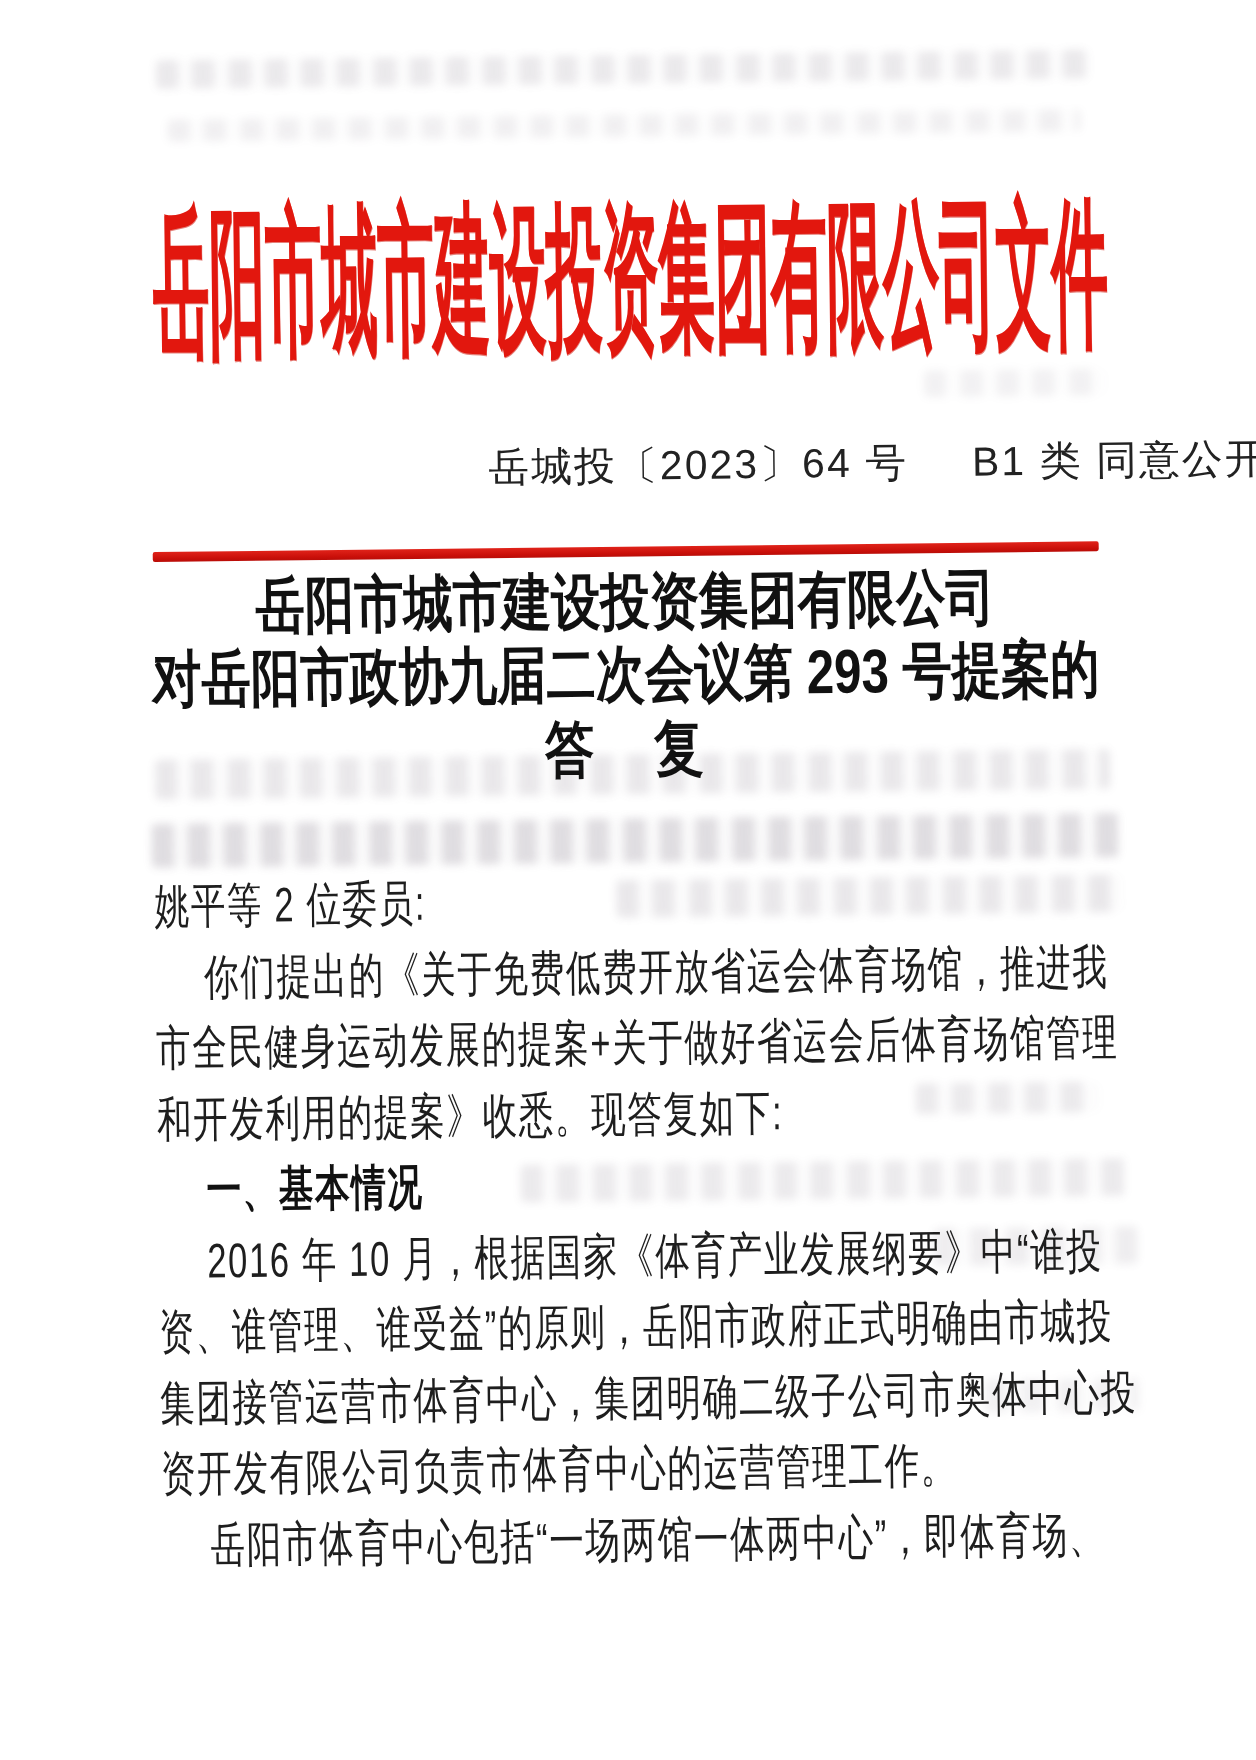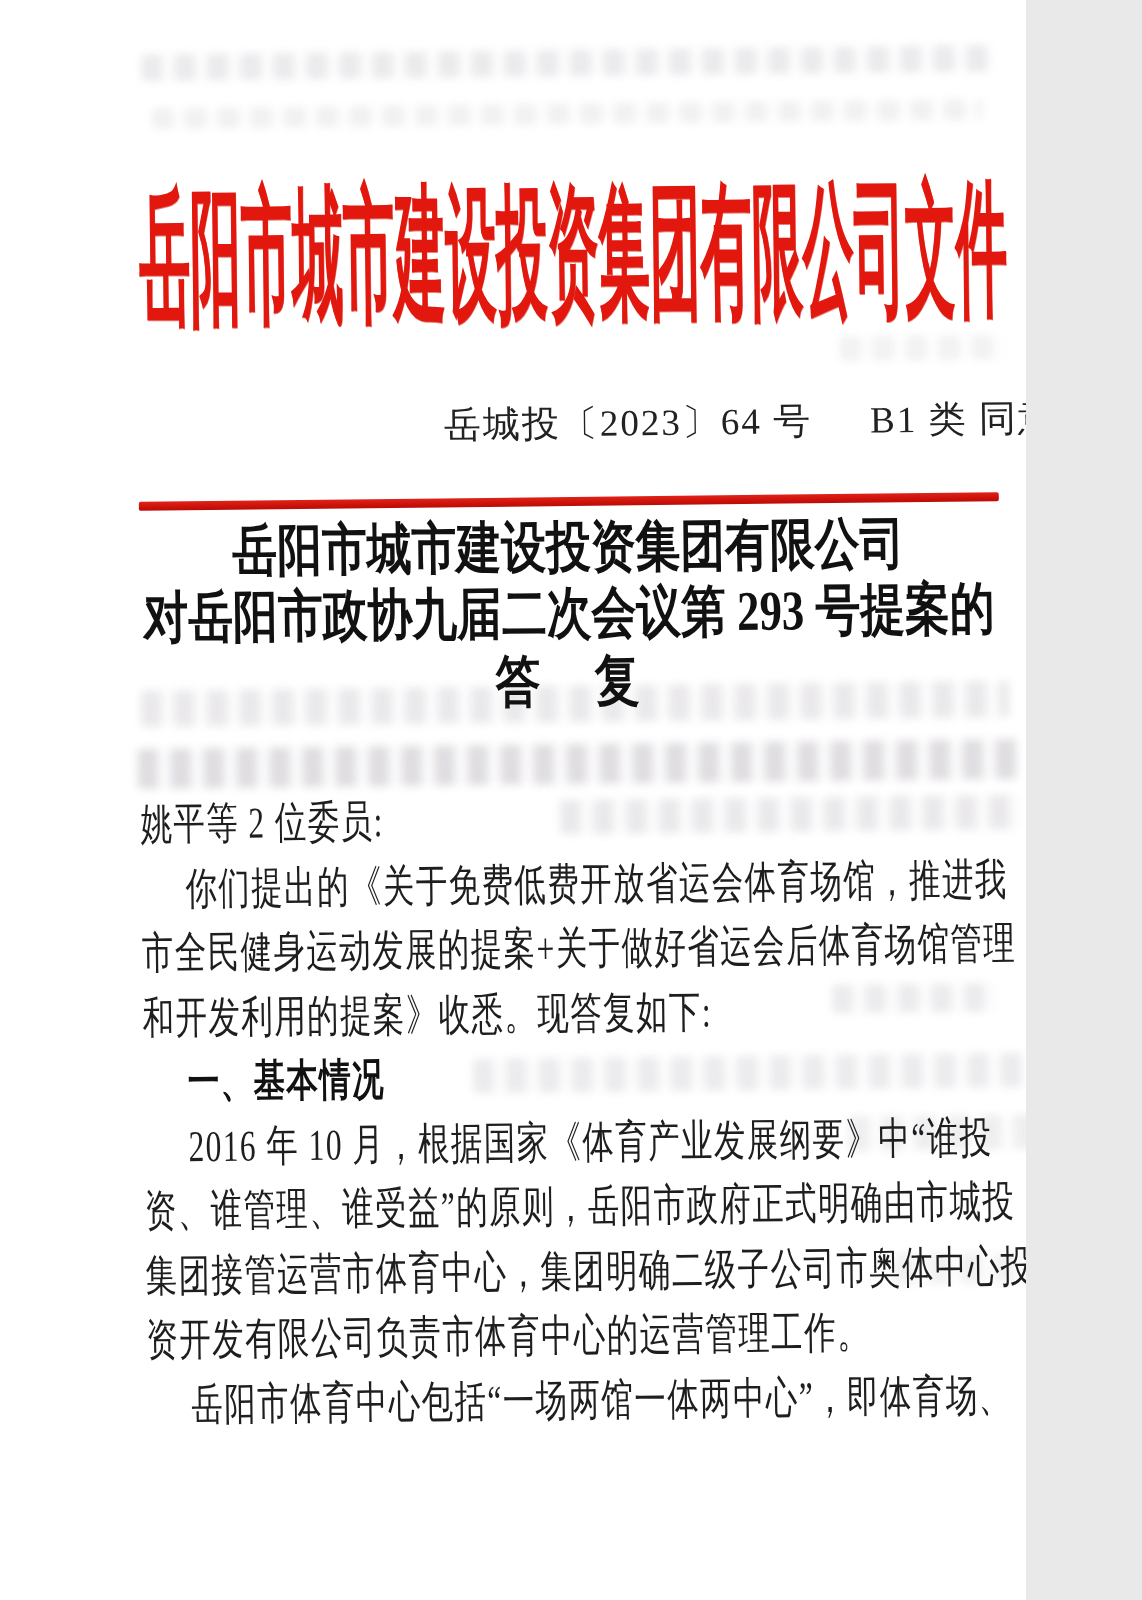--- a/index.html
+++ b/index.html
@@ -1,21 +1,21 @@
 <!DOCTYPE html>
 <html><head>
 <meta charset="utf-8">
 <style>
   html,body{margin:0;padding:0;background:#e9e9e9;}
   .page{
     position:relative;
-    width:1026px;height:1600px;
+    width:1142px;height:1600px;
     background:#ffffff;
     overflow:hidden;
-    font-family:Liberation Serif, serif;
+    font-family:Liberation Sans, sans-serif;
     color:#1c1c1c;
   }
   .tilt{
     position:absolute;inset:0;
     transform:rotate(-0.65deg);
     transform-origin:571px 780px;
   }
   
   .masthead{
     position:absolute;top:178px;left:145px;width:868px;height:152px;

